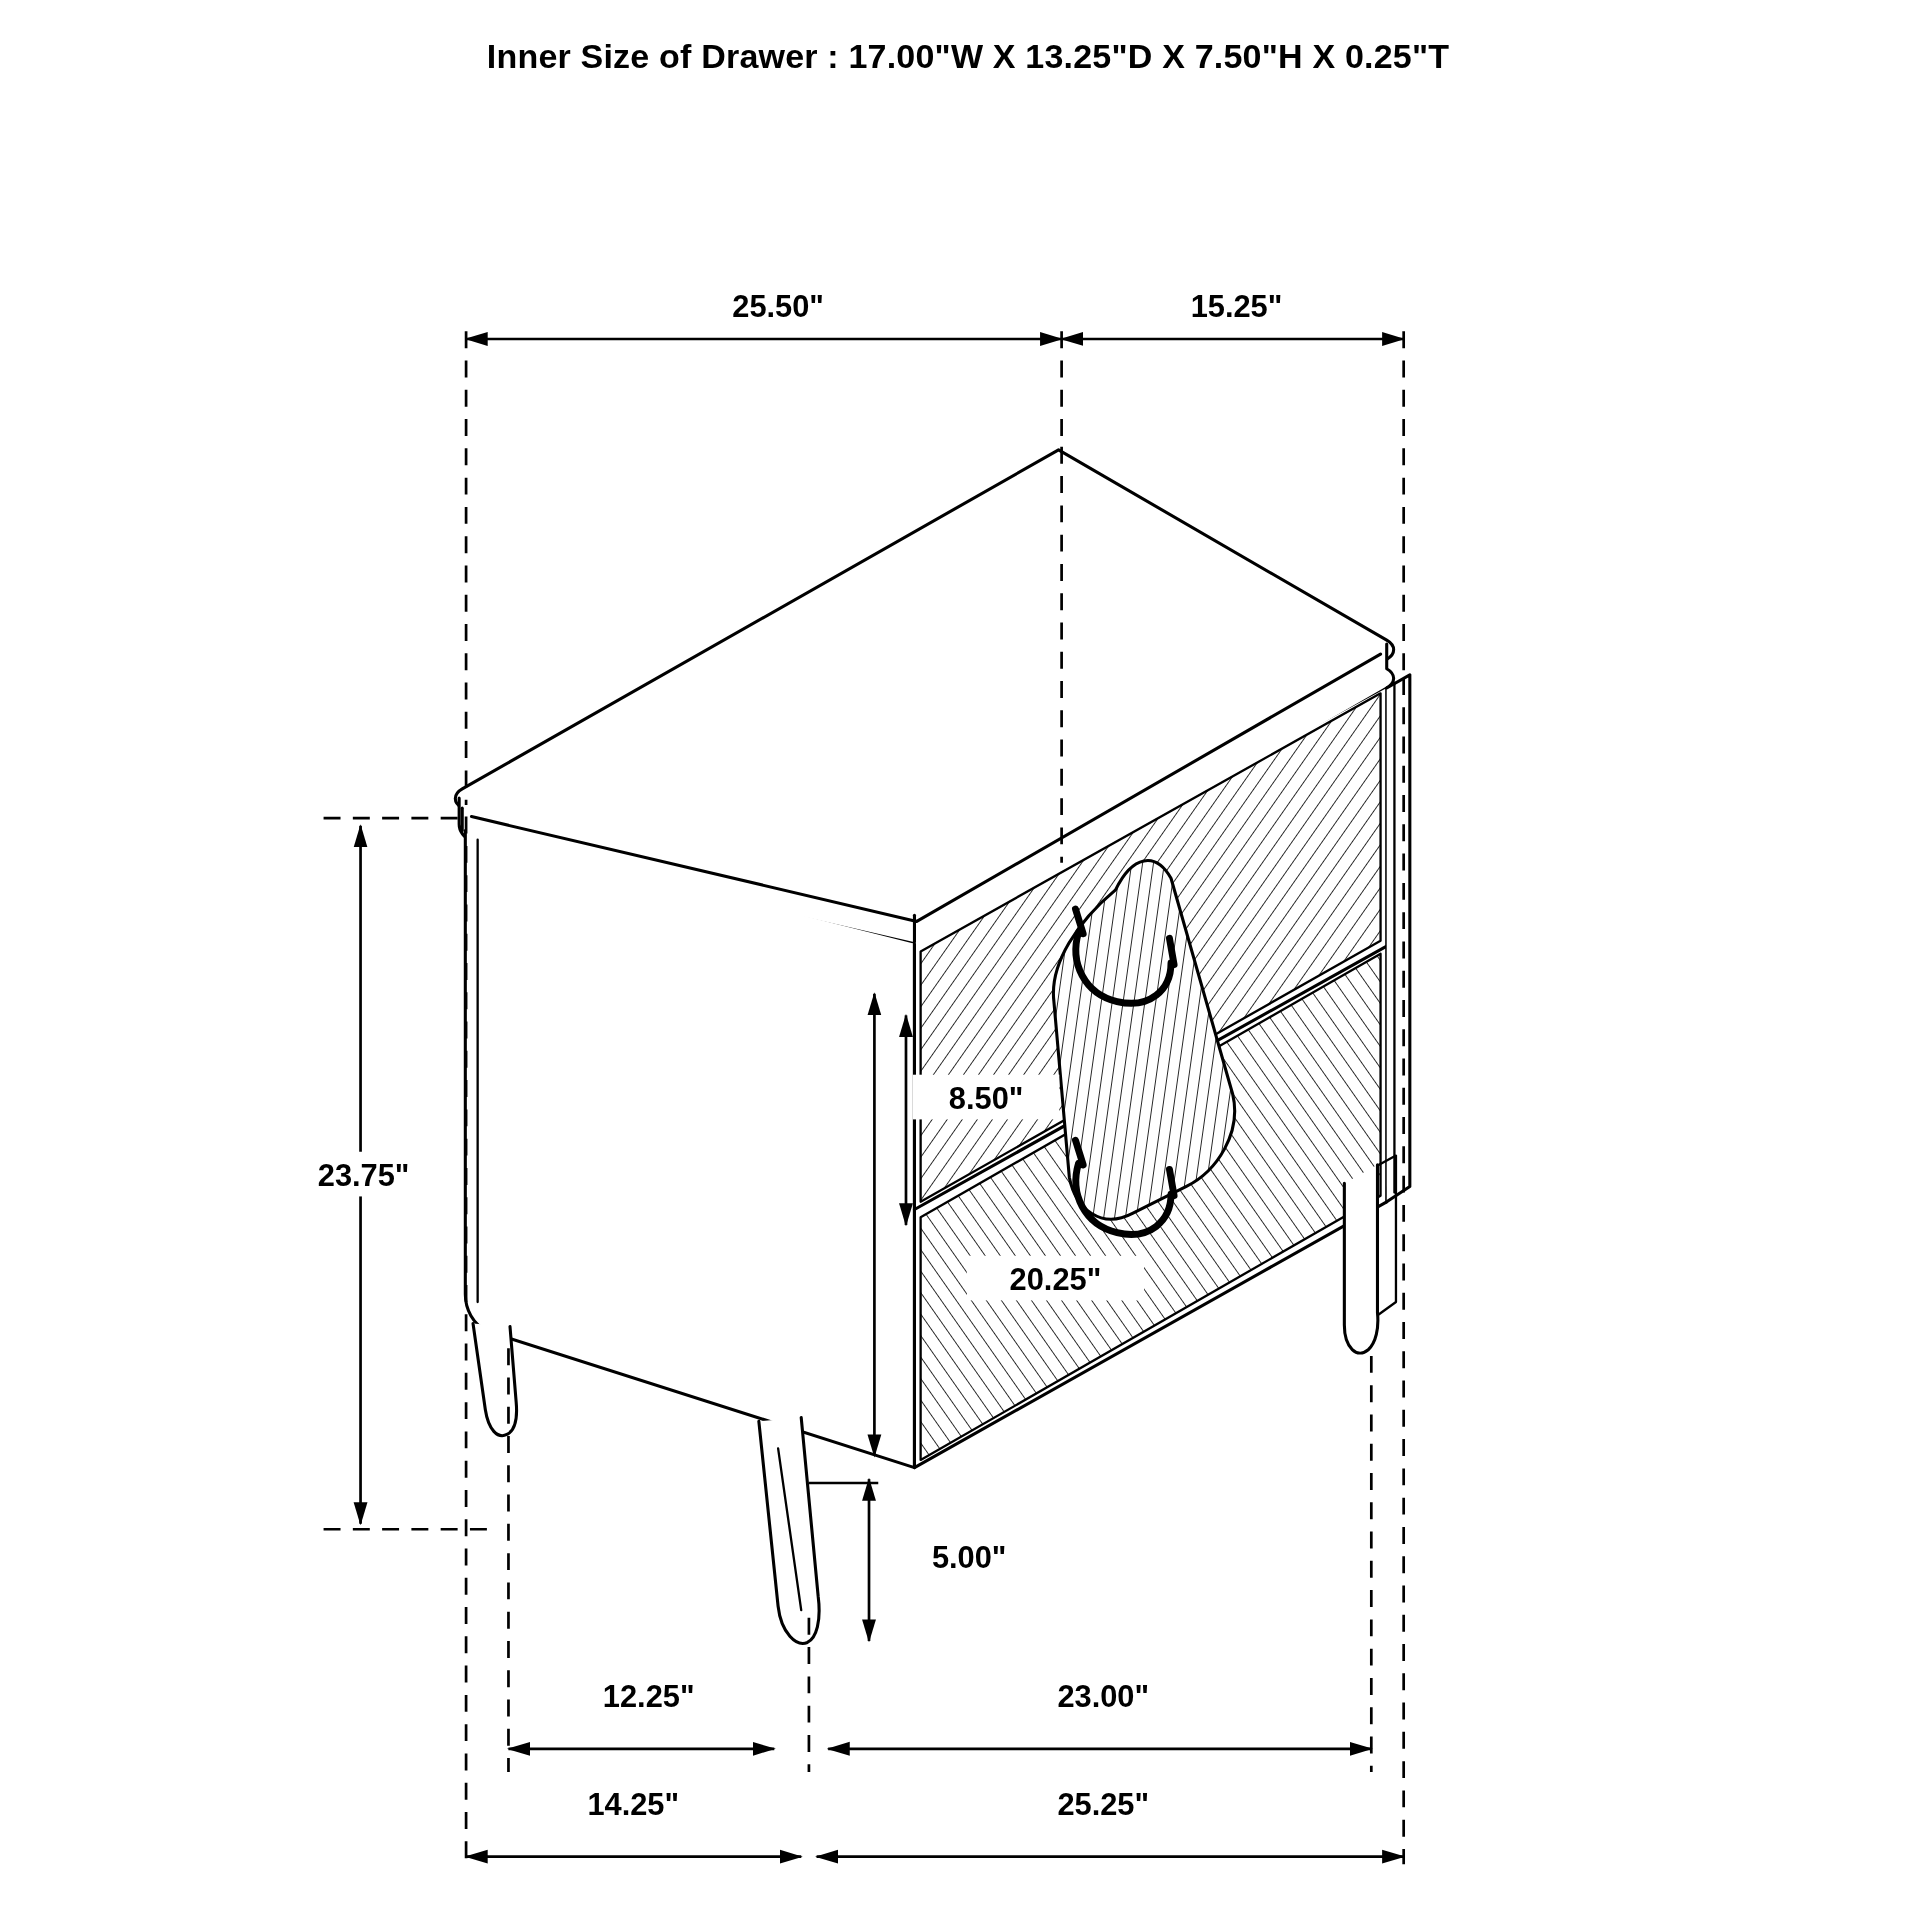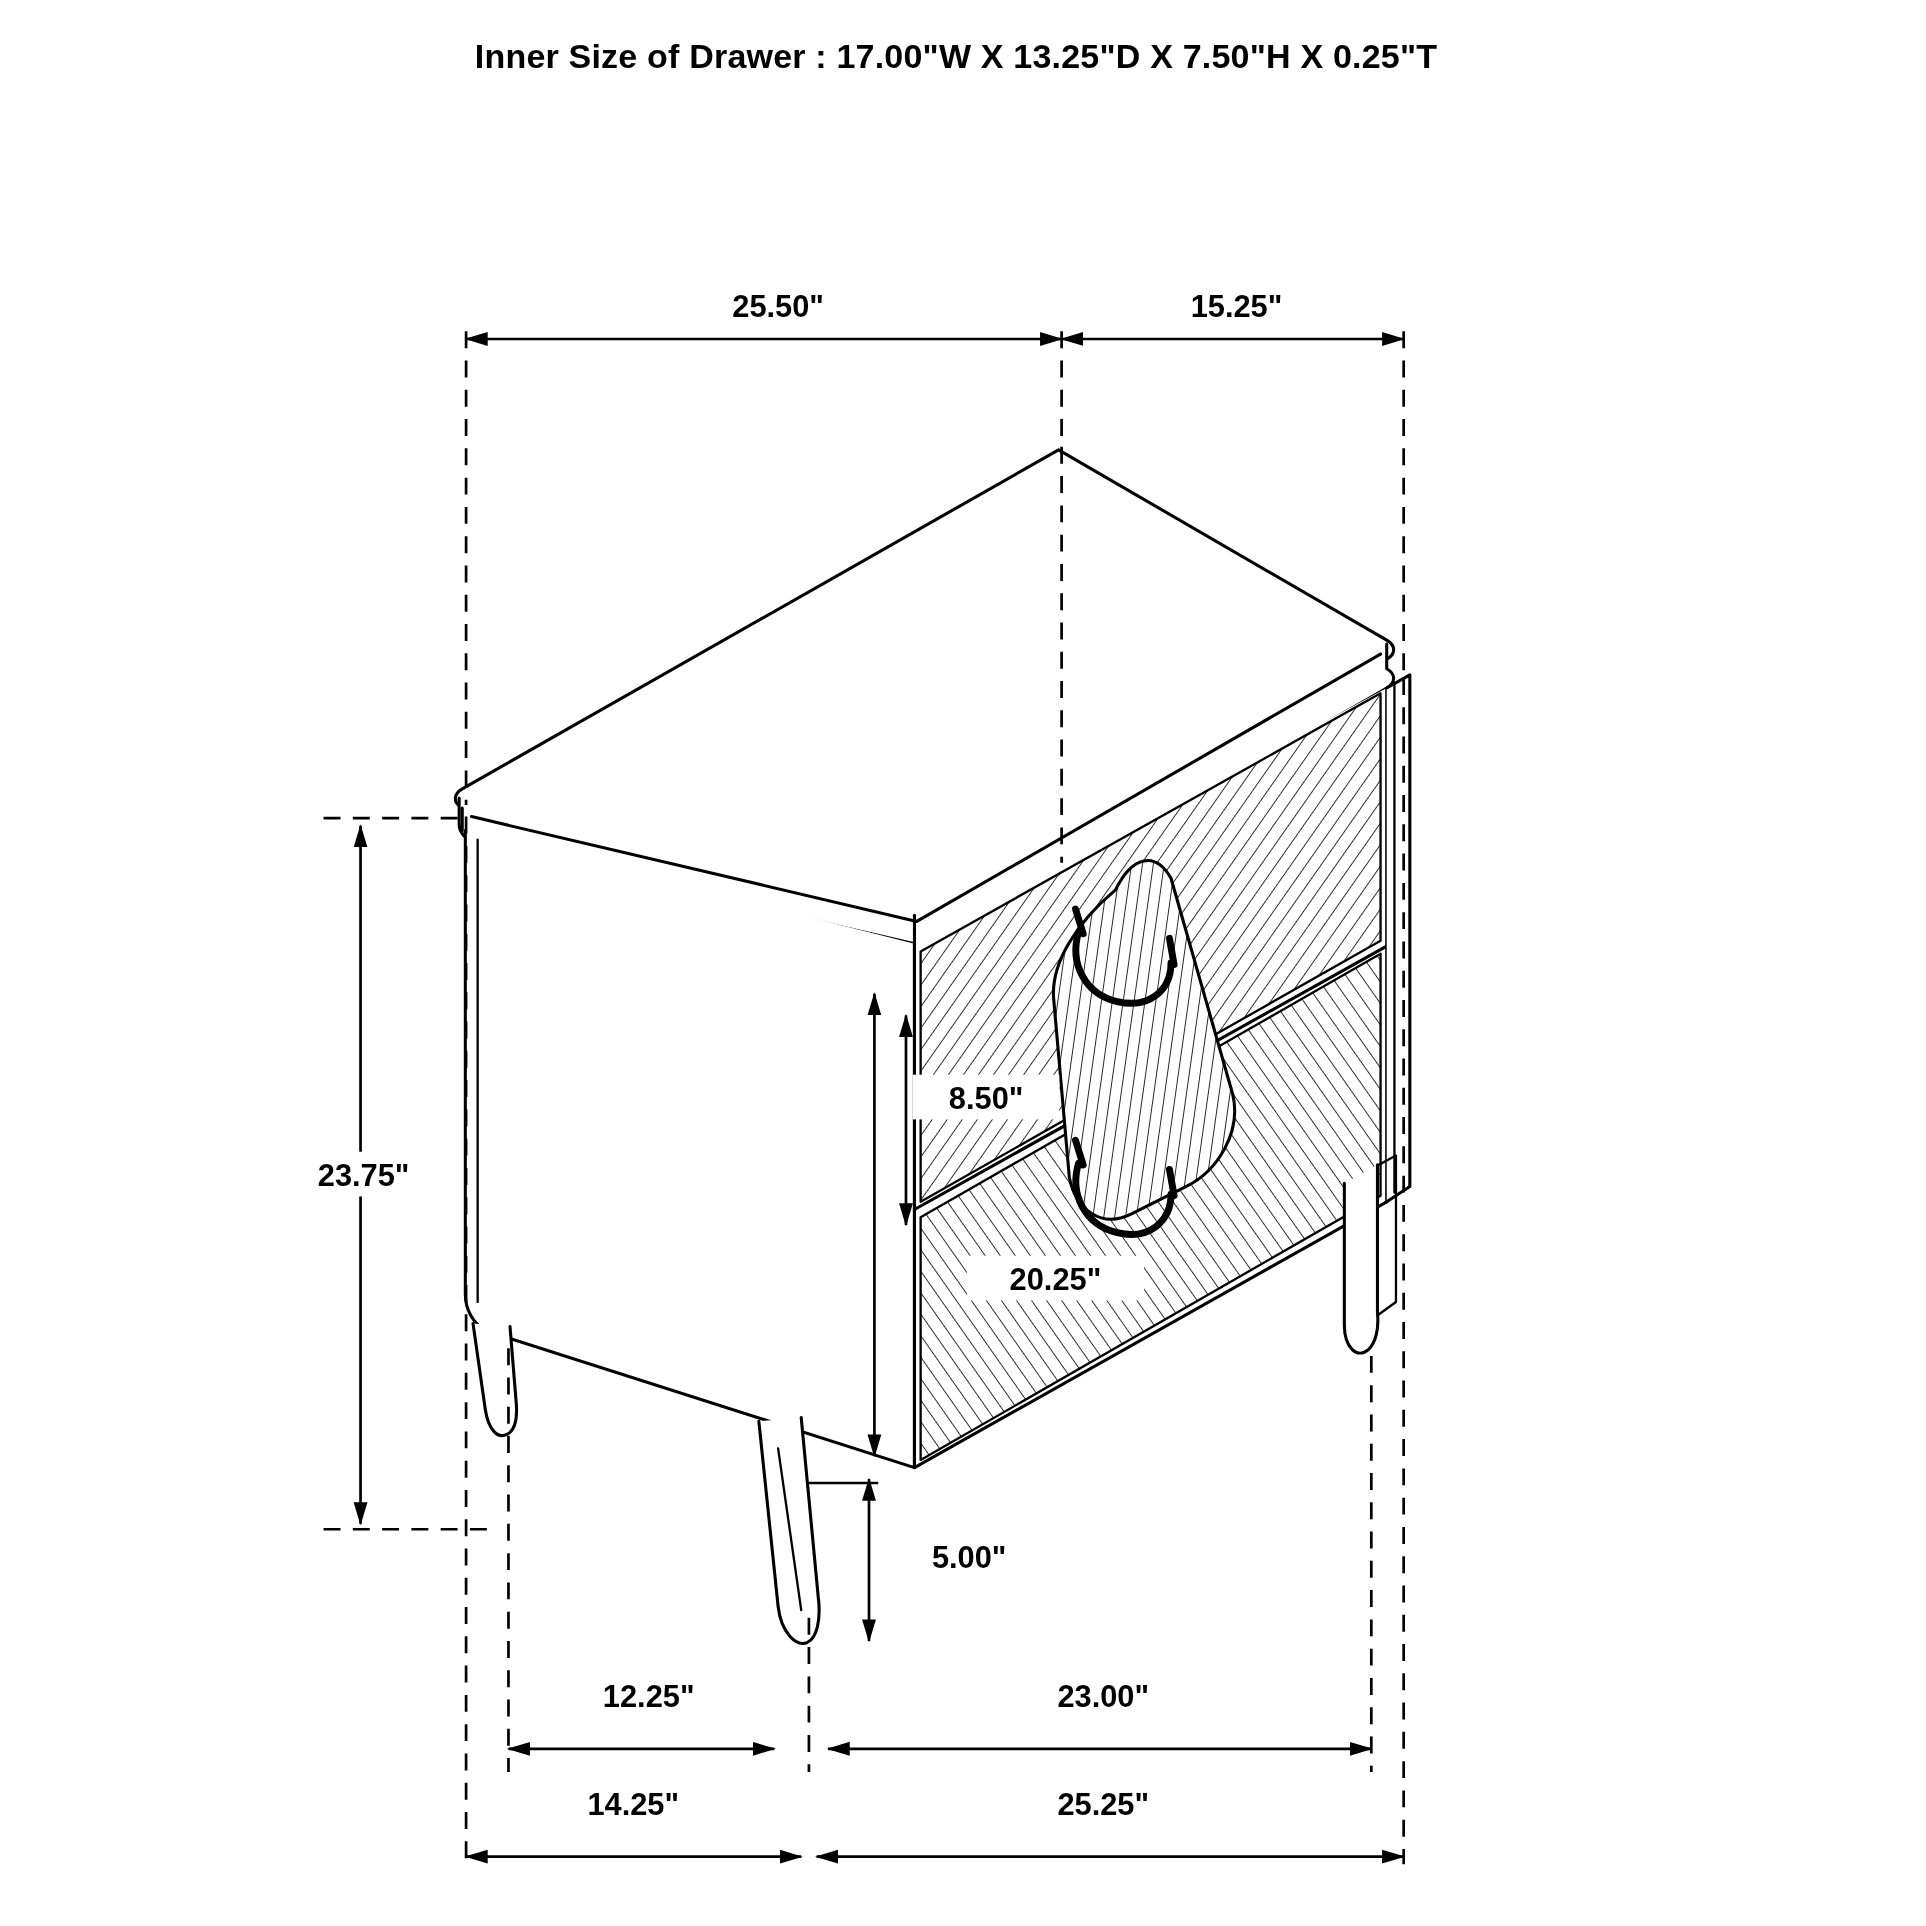--- a/index.html
+++ b/index.html
@@ -15,21 +15,21 @@
     overflow: hidden;
   }
   #page {
     position: relative;
     width: 1926px;
     height: 1926px;
   }
   #title {
     position: absolute;
     top: 37px;
-    left: 0;
+    left: 12px;
     width: 1912px;
     text-align: center;
     font-size: 34px;
     font-weight: bold;
     letter-spacing: 0.2px;
   }
   #drawing {
     position: absolute;
     top: 0;
     left: 0;

